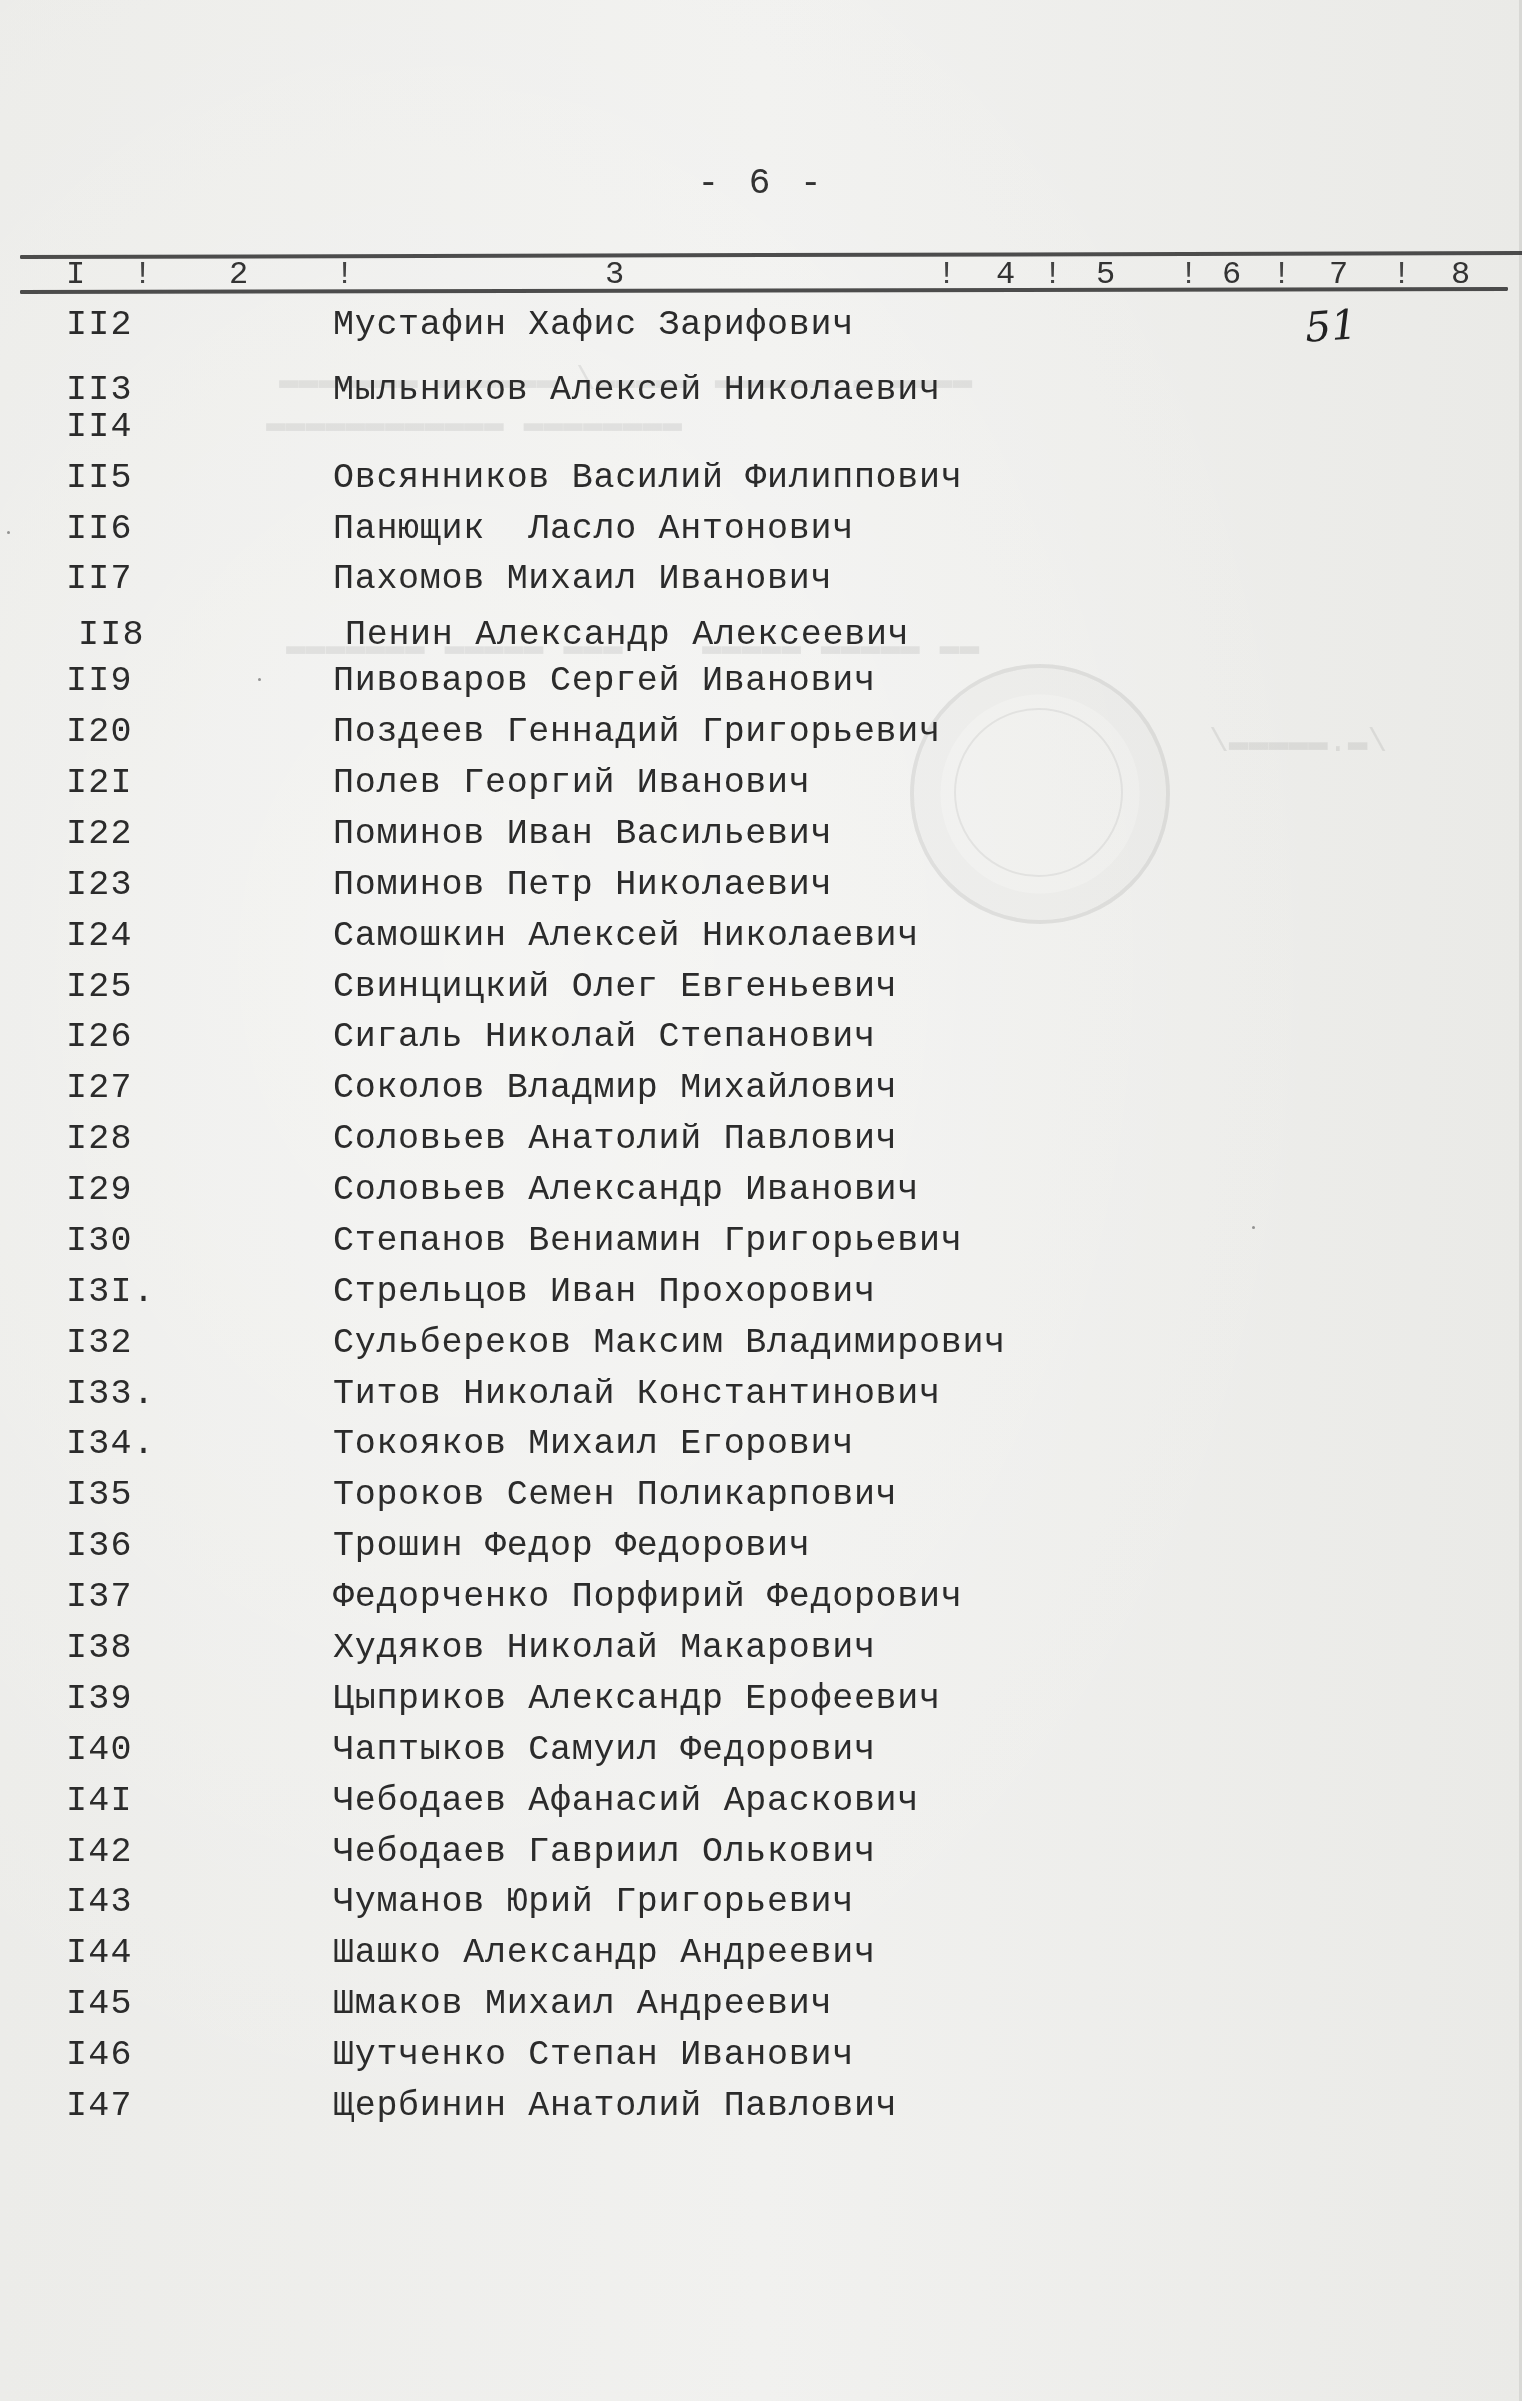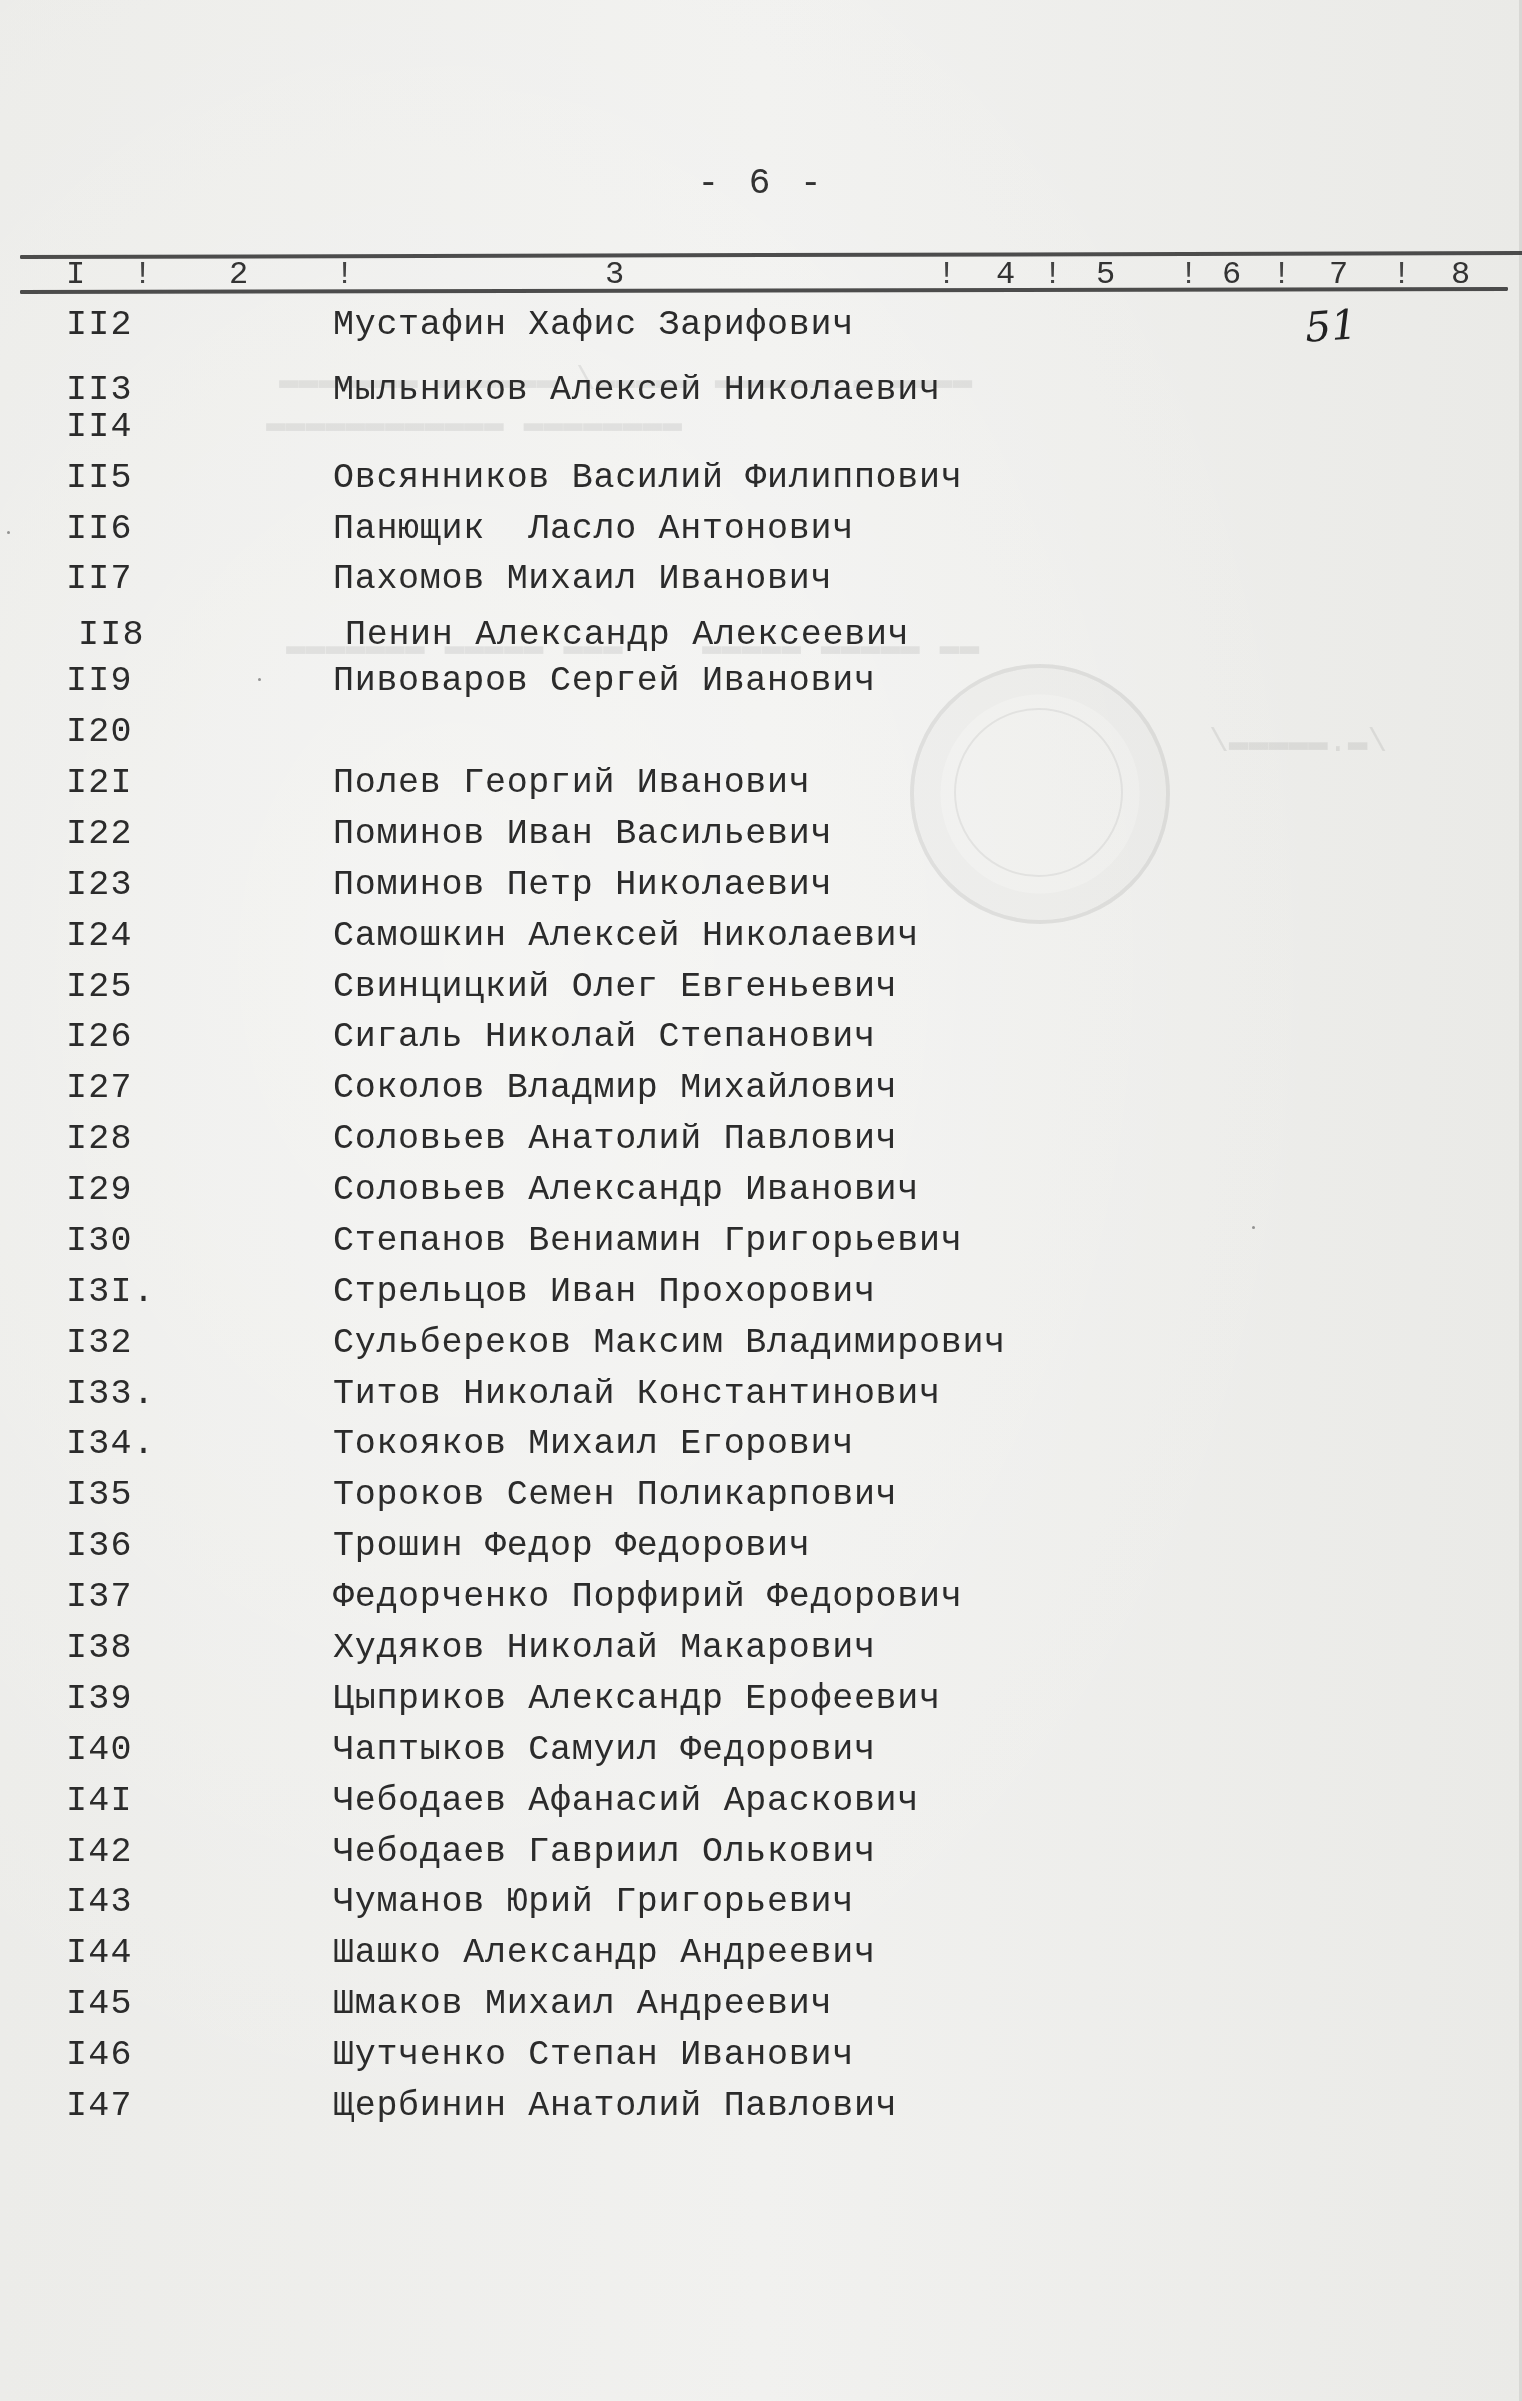--- a/index.html
+++ b/index.html
@@ -129,20 +129,21 @@
       <div class="row" style="top: 310px; margin-left: 12px;">
         <span class="num">II8</span>
         <span class="name">Пенин Александр Алексеевич</span>
       </div>
       <div class="row" style="top: 356px;">
         <span class="num">II9</span>
         <span class="name">Пивоваров Сергей Иванович</span>
       </div>
       <div class="row" style="top: 407px;">
         <span class="num">I20</span>
+        <span class="name">Поздеев Геннадий Григорьевич</span>
       </div>
       <div class="row" style="top: 458px;">
         <span class="num">I2I</span>
         <span class="name">Полев Георгий Иванович</span>
       </div>
       <div class="row" style="top: 509px; padding-left: 21px;">
         <span class="num">I22</span>
         <span class="name">Поминов Иван Васильевич</span>
       </div>
       <div class="row" style="top: 560px;">

